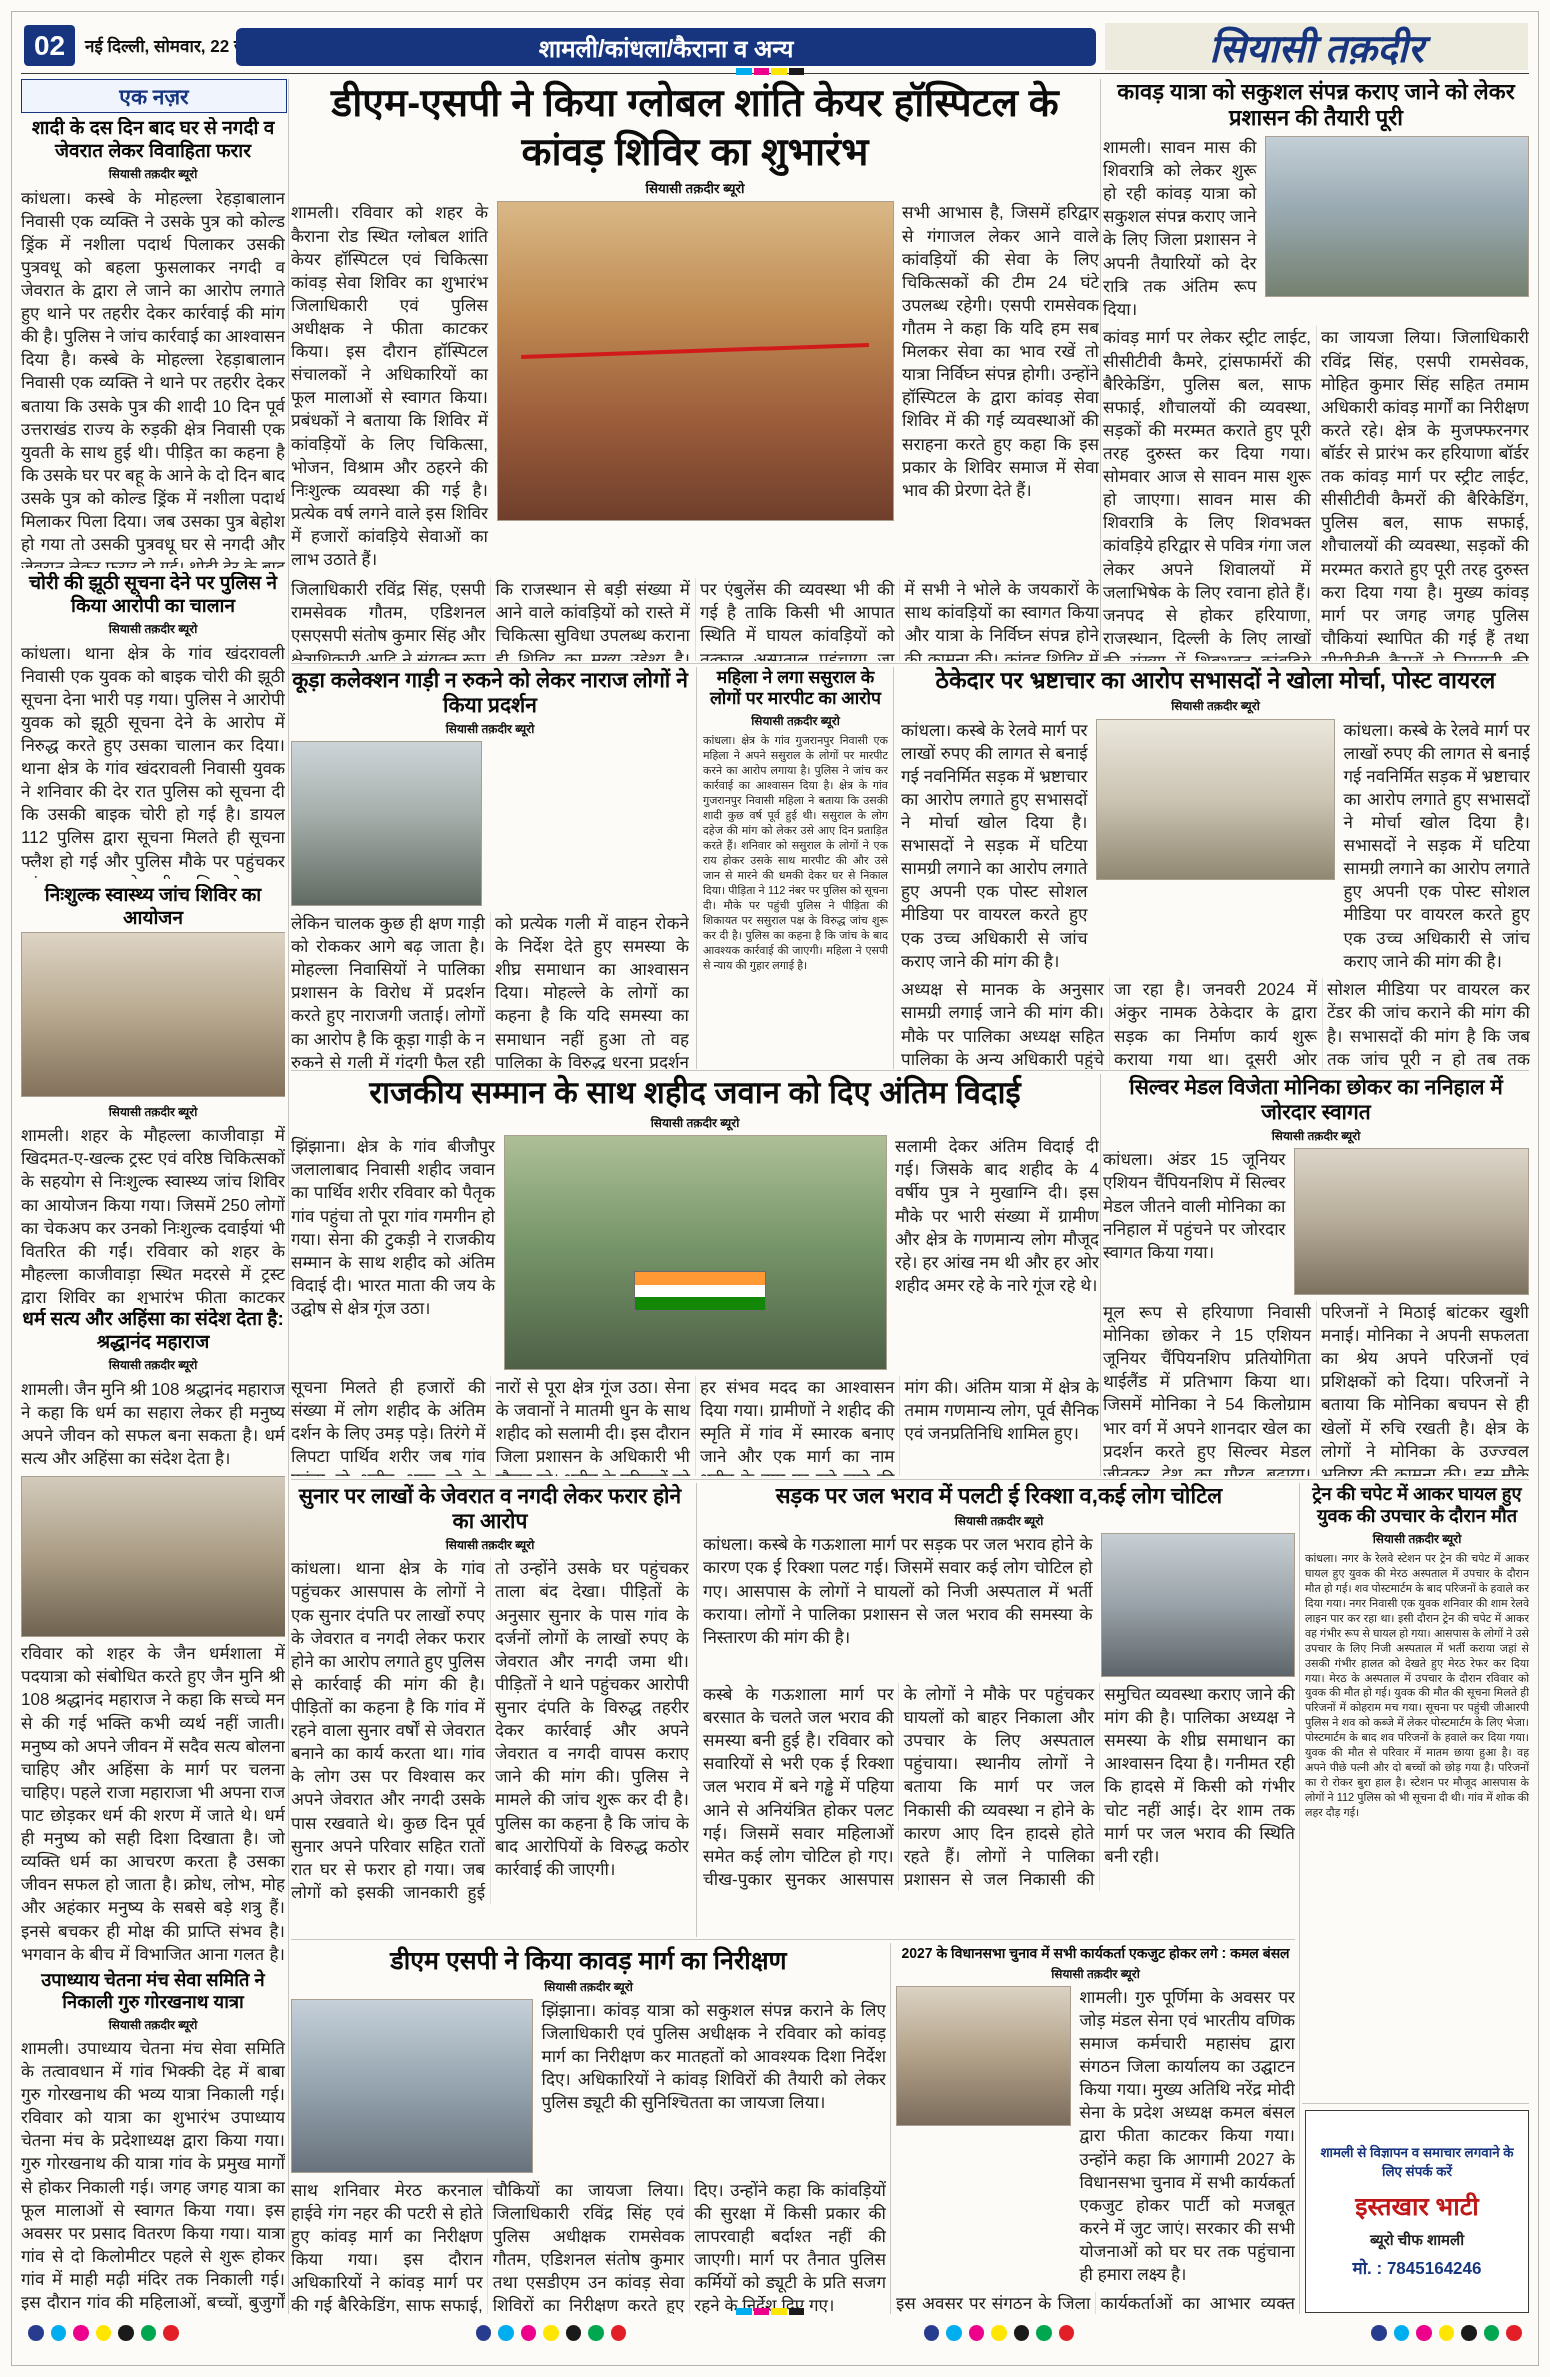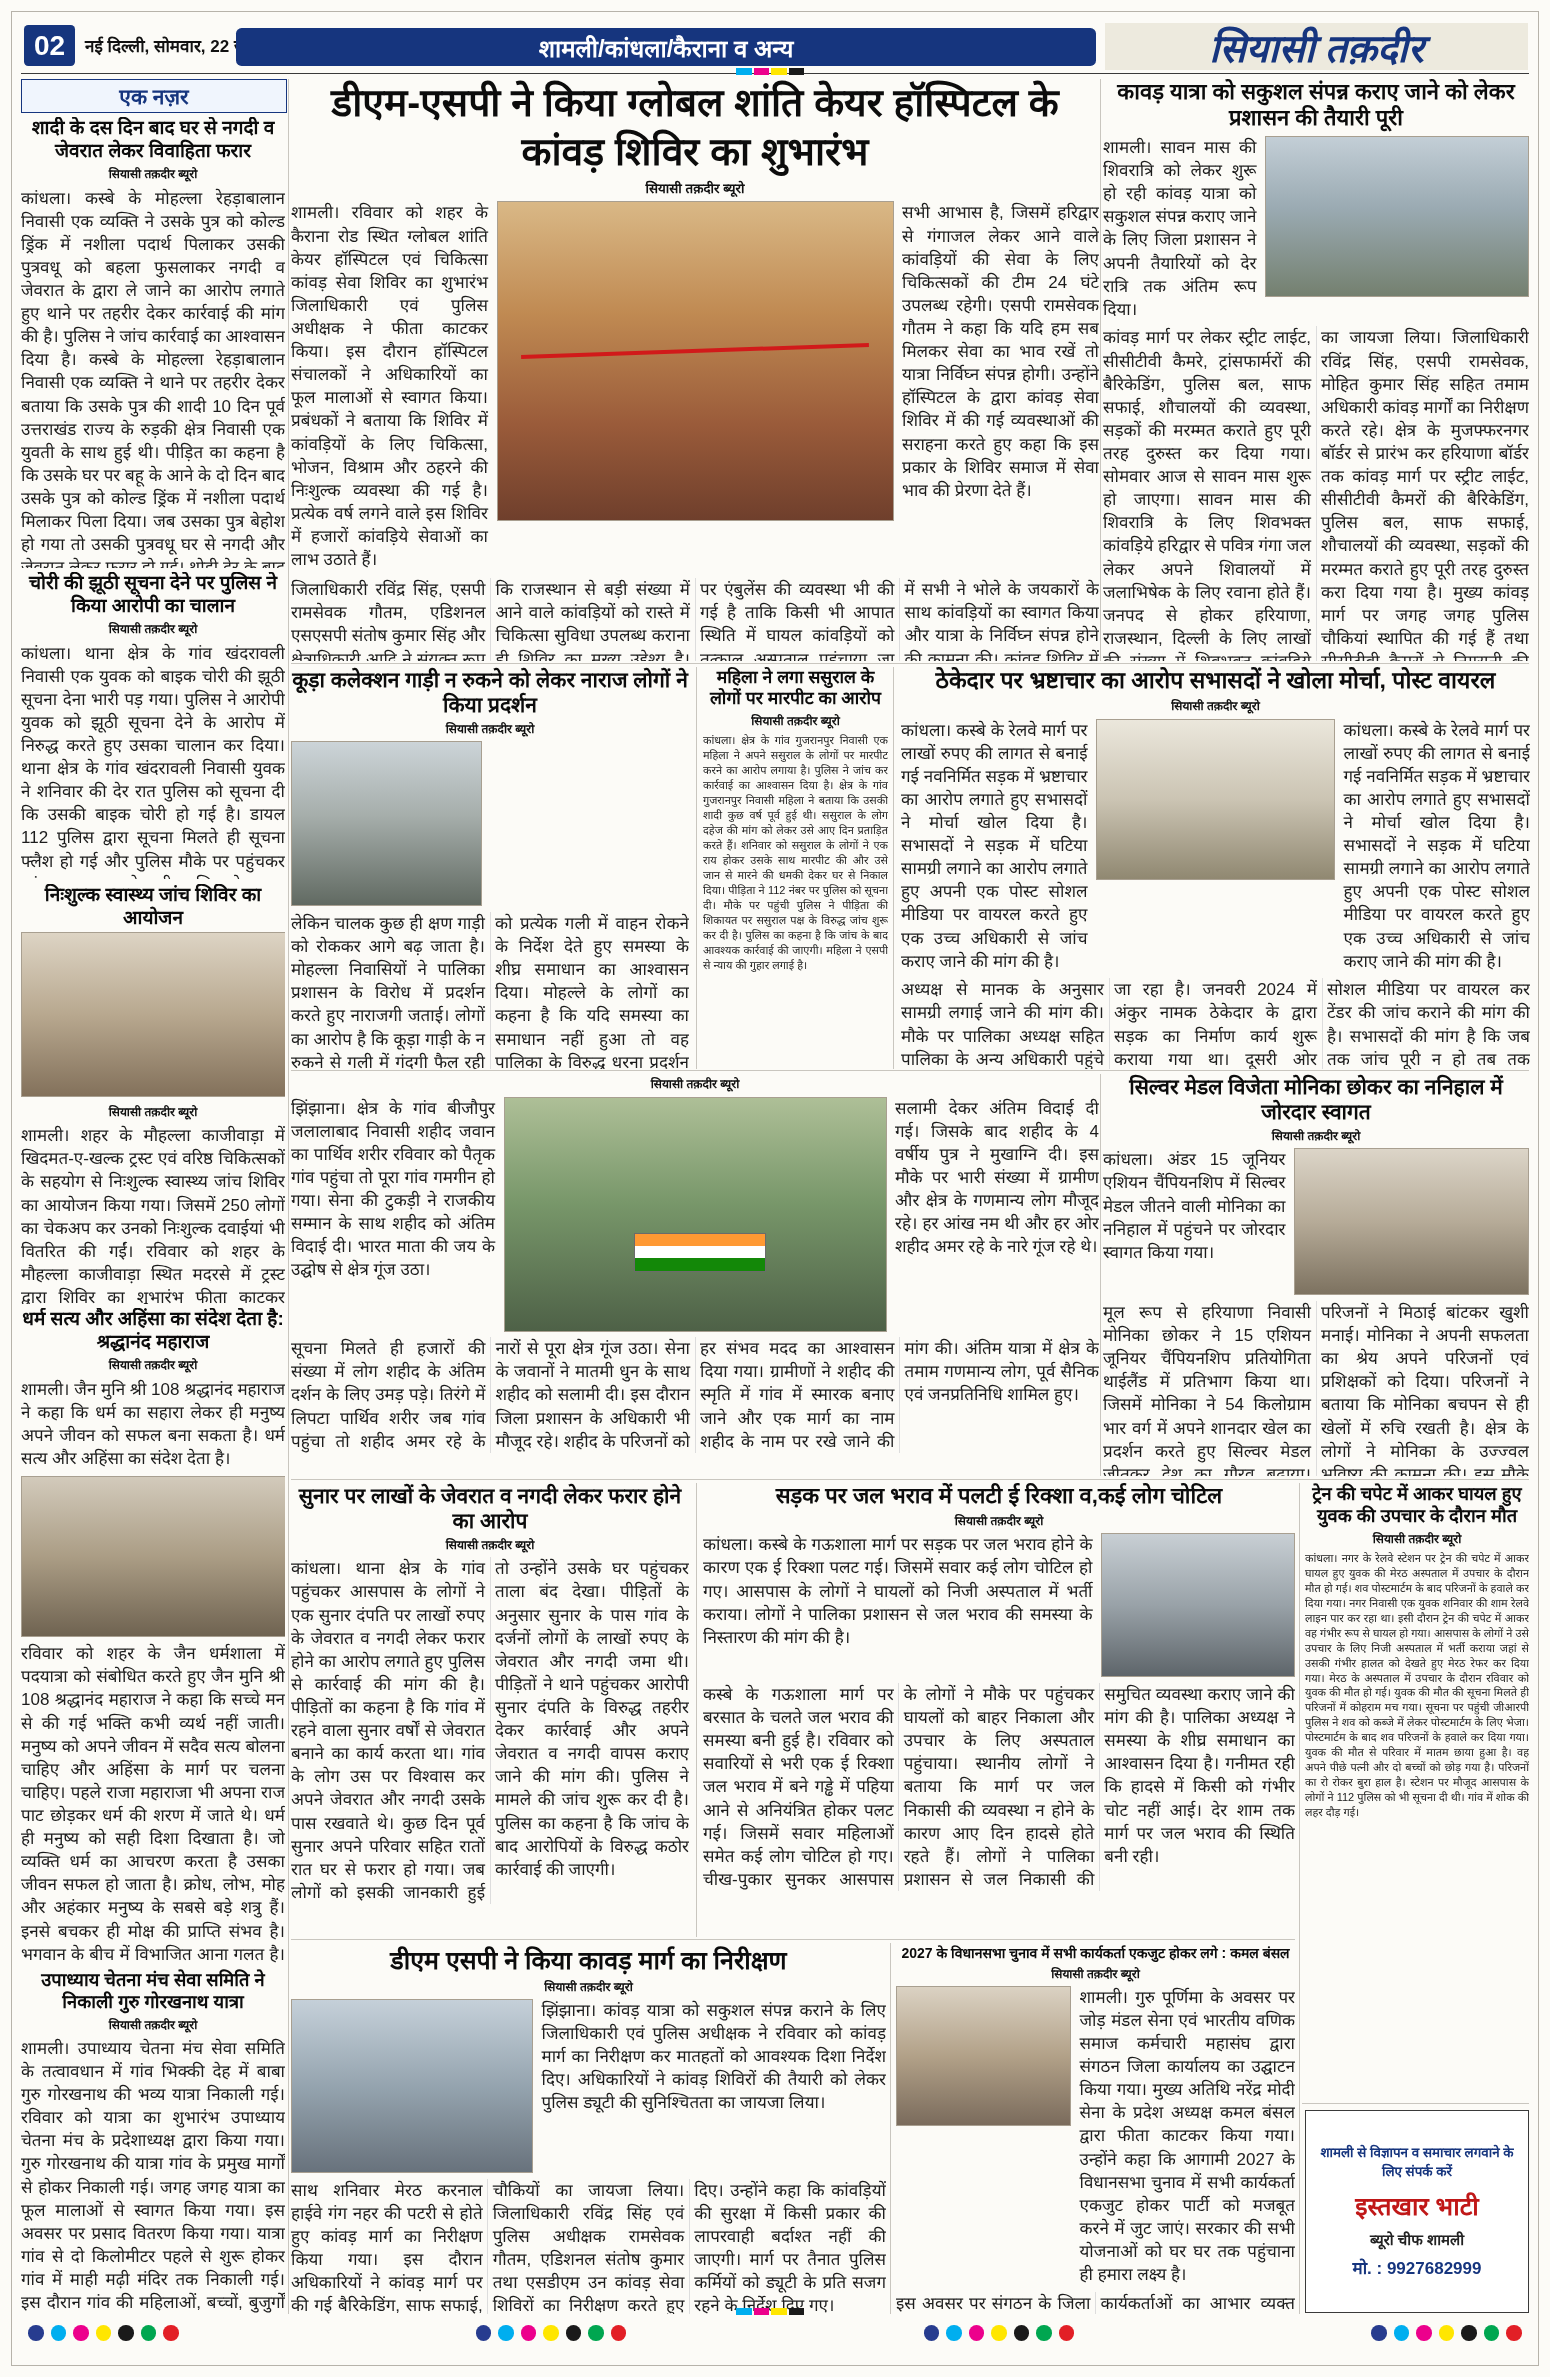--- a/index.html
+++ b/index.html
@@ -165,20 +165,21 @@
     <div class="by">सियासी तक़दीर ब्यूरो</div>
     <div class="row">
       <p class="bodytext" style="flex:1">कांधला। कस्बे के रेलवे मार्ग पर लाखों रुपए की लागत से बनाई गई नवनिर्मित सड़क में भ्रष्टाचार का आरोप लगाते हुए सभासदों ने मोर्चा खोल दिया है। सभासदों ने सड़क में घटिया सामग्री लगाने का आरोप लगाते हुए अपनी एक पोस्ट सोशल मीडिया पर वायरल करते हुए एक उच्च अधिकारी से जांच कराए जाने की मांग की है।</p>
       <div class="photo ph-contractor" style="width:237px;height:159px"></div>
       <p class="bodytext" style="flex:1">कांधला। कस्बे के रेलवे मार्ग पर लाखों रुपए की लागत से बनाई गई नवनिर्मित सड़क में भ्रष्टाचार का आरोप लगाते हुए सभासदों ने मोर्चा खोल दिया है। सभासदों ने सड़क में घटिया सामग्री लगाने का आरोप लगाते हुए अपनी एक पोस्ट सोशल मीडिया पर वायरल करते हुए एक उच्च अधिकारी से जांच कराए जाने की मांग की है।</p>
     </div>
     <p class="bodytext cols3" style="margin-top:5.6px">अध्यक्ष से मानक के अनुसार सामग्री लगाई जाने की मांग की। मौके पर पालिका अध्यक्ष सहित पालिका के अन्य अधिकारी पहुंचे और उन्होंने ठेकेदार को मानक के अनुसार कार्य कराए जाने के निर्देश दिए। सड़क पर 186 लाख रुपए का टेंडर पास होना बताया जा रहा है। जनवरी 2024 में अंकुर नामक ठेकेदार के द्वारा सड़क का निर्माण कार्य शुरू कराया गया था। दूसरी ओर सभासद वकील मलिक, इकलाख अंसारी सहित कई सभासदों ने सड़क में ठेकेदार पर भ्रष्टाचार का आरोप लगाया। अपनी एक पोस्ट सोशल मीडिया पर वायरल कर टेंडर की जांच कराने की मांग की है। सभासदों की मांग है कि जब तक जांच पूरी न हो तब तक भुगतान रोका जाए। पालिका प्रशासन ने जांच का आश्वासन दिया है।</p>
   </section>
 
   <section class="abs art" style="left:291px;top:1074px;width:808px;height:402px">
+    <h2 class="hl" style="font-size:31px">राजकीय सम्मान के साथ शहीद जवान को दिए अंतिम विदाई</h2>
     <div class="by">सियासी तक़दीर ब्यूरो</div>
     <div class="row">
       <p class="bodytext" style="flex:1">झिंझाना। क्षेत्र के गांव बीजौपुर जलालाबाद निवासी शहीद जवान का पार्थिव शरीर रविवार को पैतृक गांव पहुंचा तो पूरा गांव गमगीन हो गया। सेना की टुकड़ी ने राजकीय सम्मान के साथ शहीद को अंतिम विदाई दी। भारत माता की जय के उद्घोष से क्षेत्र गूंज उठा।</p>
       <div class="photo ph-martyr" style="width:381px;height:233px">
         <div class="flagbox"></div>
       </div>
       <p class="bodytext" style="flex:1">सलामी देकर अंतिम विदाई दी गई। जिसके बाद शहीद के 4 वर्षीय पुत्र ने मुखाग्नि दी। इस मौके पर भारी संख्या में ग्रामीण और क्षेत्र के गणमान्य लोग मौजूद रहे। हर आंख नम थी और हर ओर शहीद अमर रहे के नारे गूंज रहे थे।</p>
     </div>
     <p class="bodytext cols4" style="margin-top:5.6px">सूचना मिलते ही हजारों की संख्या में लोग शहीद के अंतिम दर्शन के लिए उमड़ पड़े। तिरंगे में लिपटा पार्थिव शरीर जब गांव पहुंचा तो शहीद अमर रहे के नारों से पूरा क्षेत्र गूंज उठा। सेना के जवानों ने मातमी धुन के साथ शहीद को सलामी दी। इस दौरान जिला प्रशासन के अधिकारी भी मौजूद रहे। शहीद के परिजनों को हर संभव मदद का आश्वासन दिया गया। ग्रामीणों ने शहीद की स्मृति में गांव में स्मारक बनाए जाने और एक मार्ग का नाम शहीद के नाम पर रखे जाने की मांग की। अंतिम यात्रा में क्षेत्र के तमाम गणमान्य लोग, पूर्व सैनिक एवं जनप्रतिनिधि शामिल हुए।</p>
   </section>
@@ -232,21 +233,21 @@
       <div class="photo ph-elect" style="width:173px;height:138px"></div>
       <p class="bodytext" style="flex:1">शामली। गुरु पूर्णिमा के अवसर पर जोड़ मंडल सेना एवं भारतीय वणिक समाज कर्मचारी महासंघ द्वारा संगठन जिला कार्यालय का उद्घाटन किया गया। मुख्य अतिथि नरेंद्र मोदी सेना के प्रदेश अध्यक्ष कमल बंसल द्वारा फीता काटकर किया गया। उन्होंने कहा कि आगामी 2027 के विधानसभा चुनाव में सभी कार्यकर्ता एकजुट होकर पार्टी को मजबूत करने में जुट जाएं। सरकार की सभी योजनाओं को घर घर तक पहुंचाना ही हमारा लक्ष्य है।</p>
     </div>
     <p class="bodytext cols2" style="margin-top:5.6px">इस अवसर पर संगठन के जिला अध्यक्ष ने आए हुए अतिथियों का स्वागत किया। कार्यक्रम में संगठन को मजबूत करने पर विचार विमर्श किया गया। अंत में अजय जैन जनपाल के अध्यक्ष अलकेश उपाध्याय ने सभी कार्यकर्ताओं का आभार व्यक्त किया। इस मौके पर अनेक कार्यकर्ता एवं पदाधिकारी, अंकित, चुन्नू, योगेश वत्स, जगत सिंह, सलिश, उस्मान, रजत गिरि आदि मौजूद रहे।</p>
   </section>
 
   <aside class="abs adbox" style="left:1305px;top:2110px;width:224px;height:203px;box-sizing:border-box">
     <div class="ad-line1">शामली से विज्ञापन व समाचार लगवाने के लिए संपर्क करें</div>
     <div class="ad-name">इस्तखार भाटी</div>
     <div class="ad-role">ब्यूरो चीफ शामली</div>
-    <div class="ad-phone">मो. : 9927682999</div>
+    <div class="ad-phone">मो. : 7845164246</div>
   </aside>
 
   <div class="abs regbar" style="left:736px;top:2308px">
     <span class="r-c"></span>
       <span class="r-m"></span>
       <span class="r-y"></span>
       <span class="r-k"></span>
   </div>
   <div class="dots">
     <div class="cluster">

